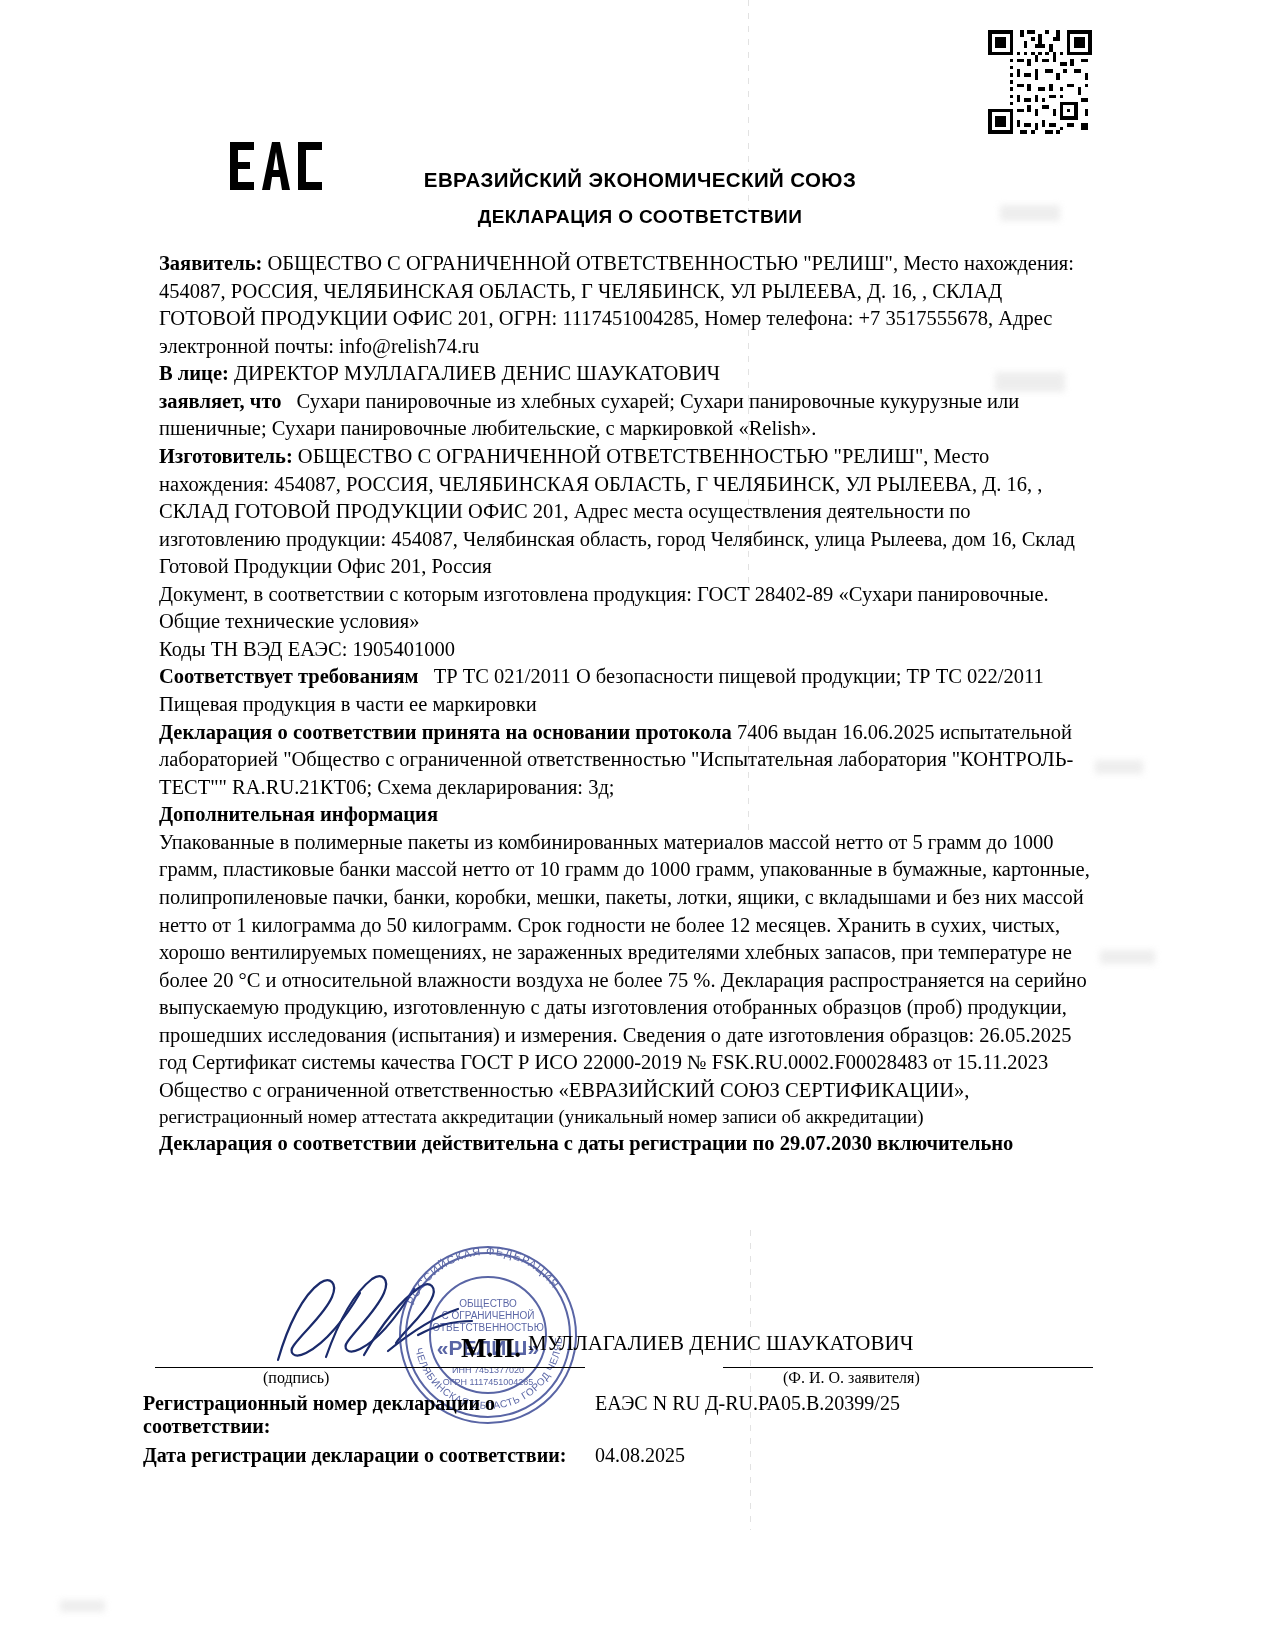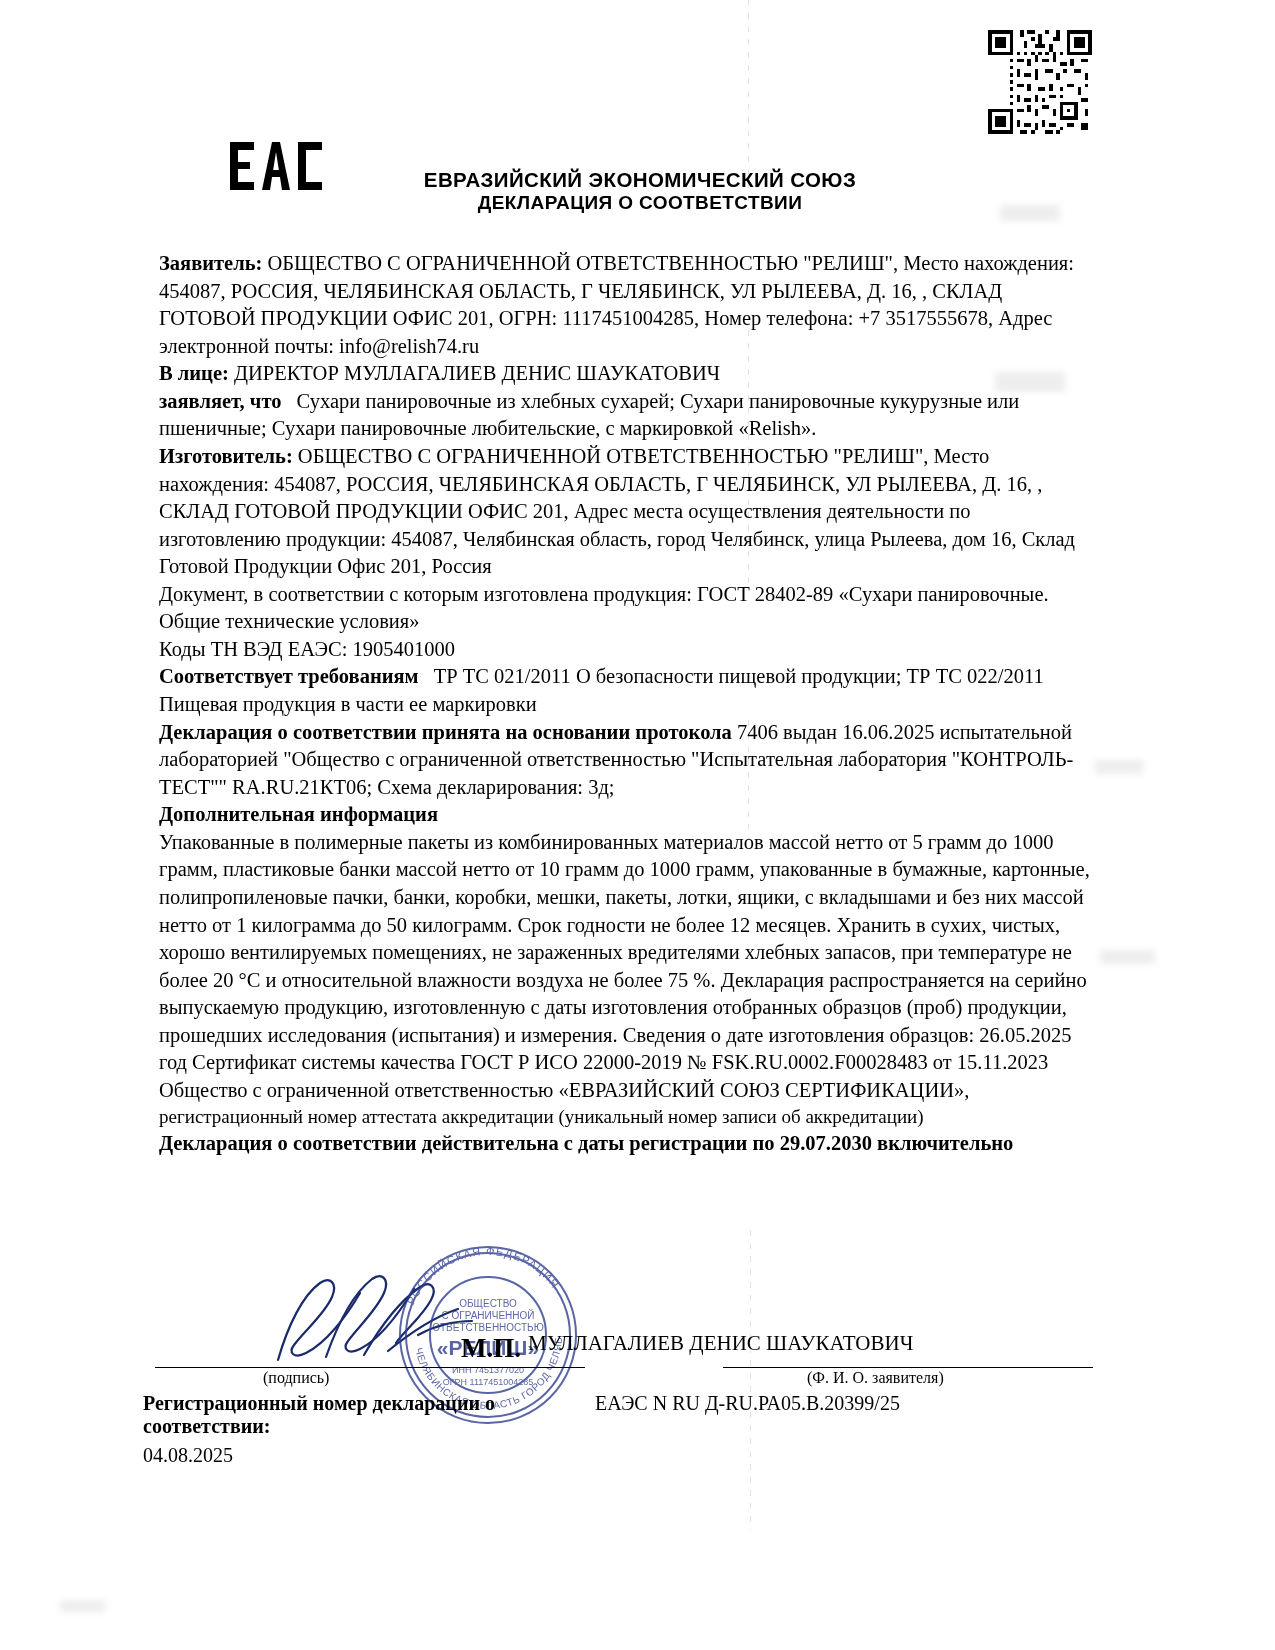--- a/index.html
+++ b/index.html
@@ -47,21 +47,21 @@
     position: absolute;
     top: 168px;
     left: 330px;
     width: 620px;
     text-align: center;
     font-family: "Liberation Sans", sans-serif;
     font-weight: bold;
     letter-spacing: 0.4px;
   }
   .header-line1 { font-size: 20.5px; }
-  .header-line2 { font-size: 19px; }
+  .header-line2 { font-size: 19px; margin-top: 14px; }
 
   
   .content {
     position: absolute;
     top: 250px;
     left: 143px;
     width: 952px;
     font-size: 20.5px;
     line-height: 1.345;
   }
@@ -128,21 +128,21 @@
     border-top: 1px solid #000;
   }
   .cap-left {
     position: absolute;
     left: 120px;
     top: 114px;
     font-size: 16px;
   }
   .cap-right {
     position: absolute;
-    left: 664px;
+    left: 640px;
     top: 114px;
     font-size: 16px;
   }
   .reg-table {
     position: absolute;
     top: 1392px;
     left: 143px;
     width: 952px;
     font-size: 20px;
   }
@@ -412,17 +412,18 @@
       <div class="cap-right">(Ф. И. О. заявителя)</div>
     </div>
   </div>
 
   <div class="reg-table">
     <div class="reg-line">
       <div class="reg-label">Регистрационный номер декларации о соответствии:</div>
       <div class="reg-value">ЕАЭС N RU Д-RU.РА05.В.20399/25</div>
     </div>
     <div class="reg-line">
+      <div class="reg-label">Дата регистрации декларации о соответствии:</div>
       <div class="reg-value">04.08.2025</div>
     </div>
   </div>
 
 </div>
 
 </body></html>

